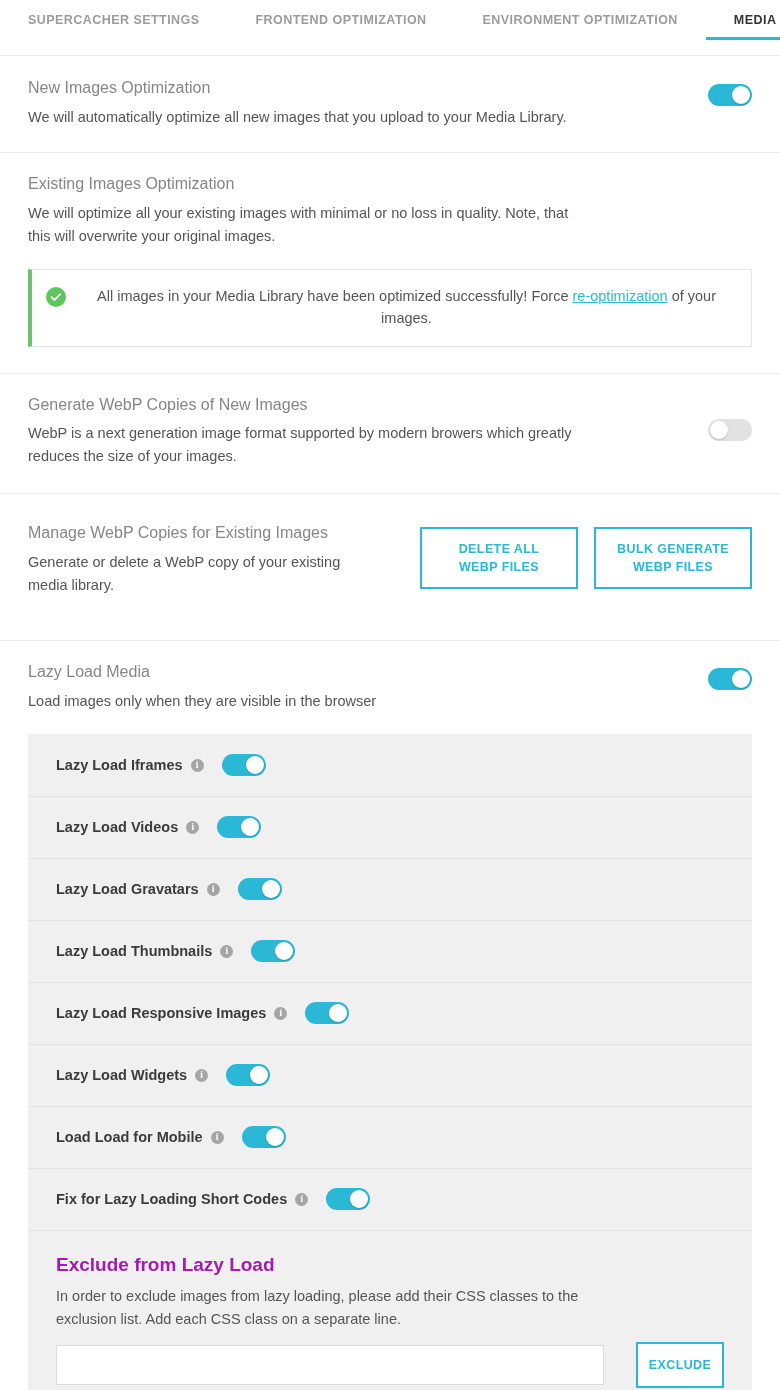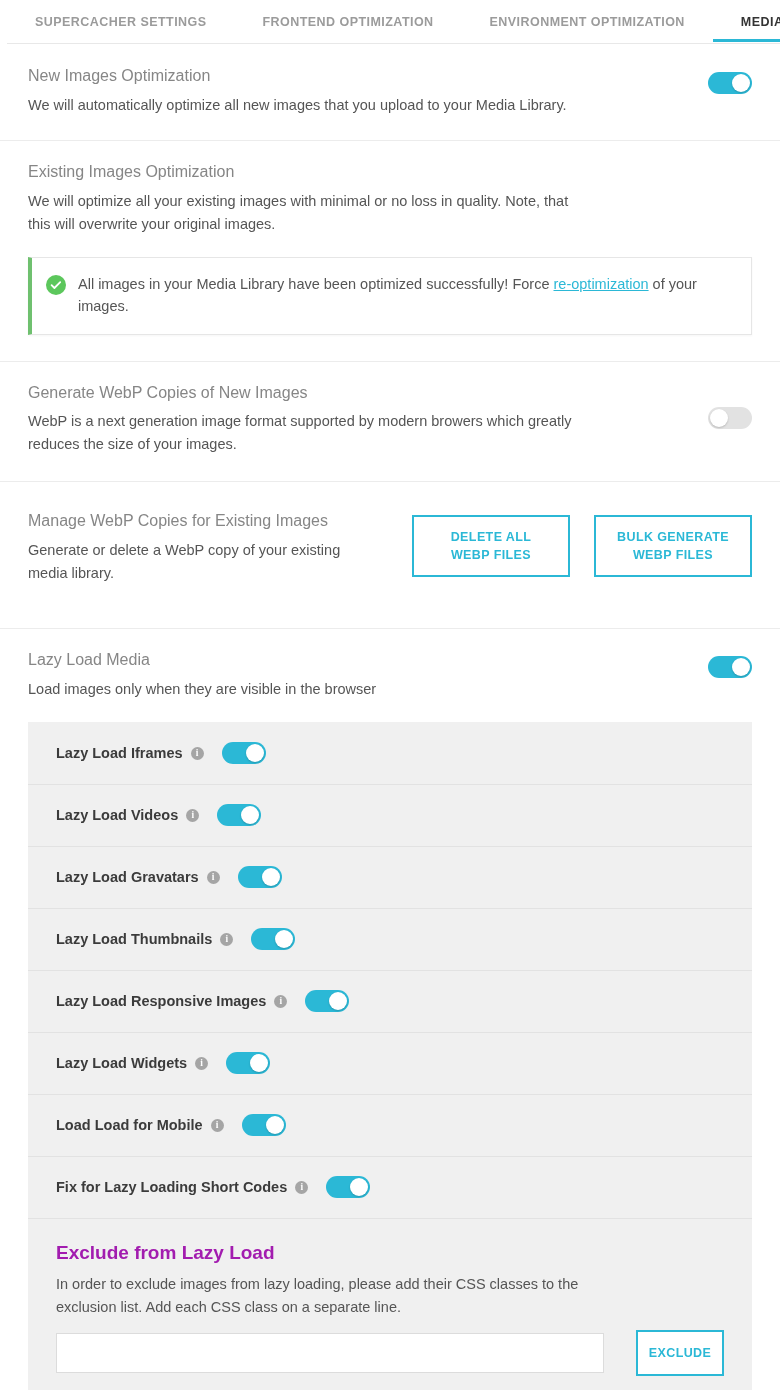--- a/index.html
+++ b/index.html
@@ -15,27 +15,25 @@
   .page {
     position: relative;
     width: 780px;
     height: 1390px;
     background: #ffffff;
   }
 
   
   .tabbar {
     position: relative;
-    height: 44px;
-    background: #ffffff;
-    display: flex;
-    align-items: center;
+    height: 56px;
+    background: #ffffff;
+    display: flex;
     white-space: nowrap;
     overflow: hidden;
-    margin-left: 7px;
   }
   .tab {
     font-size: 12.5px;
     letter-spacing: 0.45px;
     font-weight: 700;
     color: #9b9b9b;
     height: 40px;
     display: flex;
     align-items: center;
     position: relative;
@@ -137,20 +135,21 @@
     background: #5cc75c;
     margin-right: 12px;
     margin-top: 1px;
     position: relative;
   }
   .notice-icon svg { position: absolute; top: 4px; left: 4px; }
   .notice-text {
     font-size: 14.5px;
     color: #555555;
     line-height: 1.5;
+    text-align: center;
   }
   .notice-text a {
     color: #2bb8d6;
     text-decoration: underline;
   }
 
   
   .btn-outline {
     border: 2px solid #2bb8d6;
     background: #ffffff;
@@ -161,21 +160,21 @@
     text-align: center;
     line-height: 1.45;
     padding: 11px 14px;
     font-family: "Liberation Sans", sans-serif;
     cursor: pointer;
     white-space: pre-line;
   }
 
   .webp-btns {
     display: flex;
-    gap: 24px;
+    gap: 16px;
     flex: 0 0 auto;
     margin-top: 4px;
   }
   .webp-btns .btn-outline { width: 158px; }
 
   
   .ll-panel {
     margin-top: 22px;
     background: #f0f0f0;
   }

